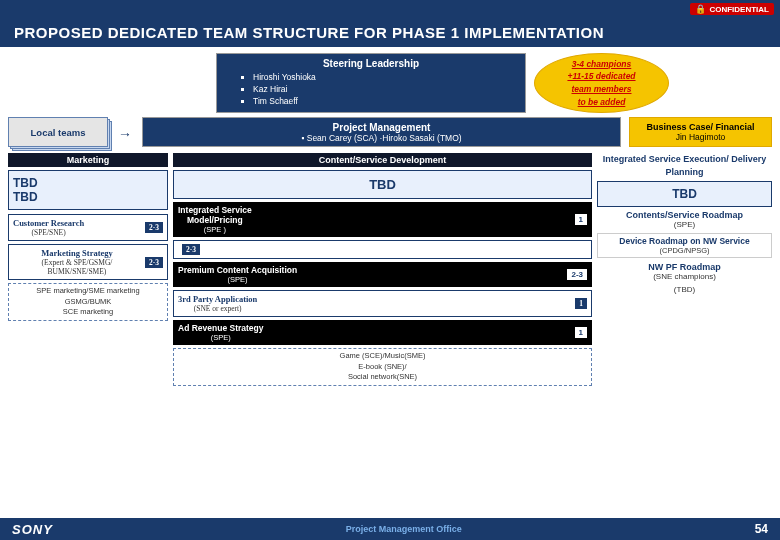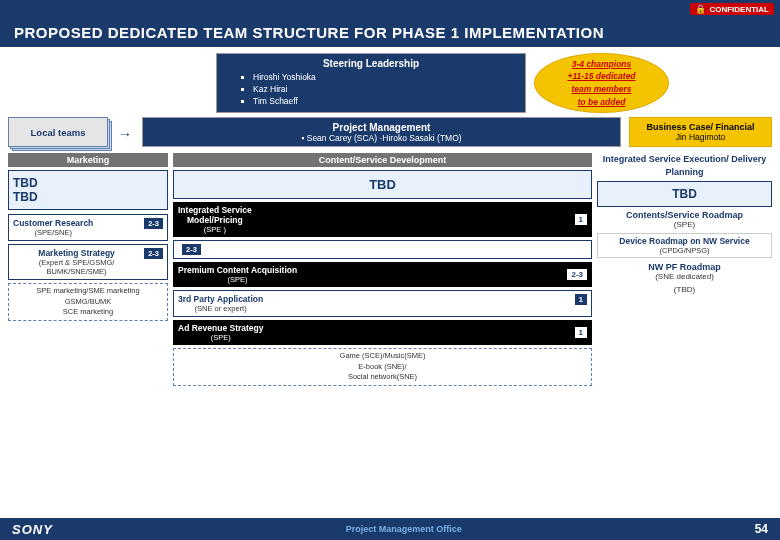--- a/index.html
+++ b/index.html
@@ -152,21 +152,21 @@
     .three-cols {
       display: flex;
       gap: 5px;
       margin-top: 6px;
     }
     .col-left { width: 160px; flex-shrink: 0; }
     .col-mid { flex: 1; }
     .col-right { width: 175px; flex-shrink: 0; }
     
     .col-header {
-      background: #737373;
+      background: #0f172a;
       color: #fff;
       font-size: 9px;
       font-weight: bold;
       padding: 2px 5px;
       text-align: center;
       margin-bottom: 3px;
     }
     .marketing-tbd {
       border: 1.5px solid #1a3a6b;
       font-size: 12px;
@@ -201,21 +201,22 @@
       font-size: 7.5px;
       font-weight: bold;
       padding: 1px 4px;
       display: inline-block;
       margin-left: 4px;
       vertical-align: middle;
     }
     .service-box-row {
       display: flex;
       justify-content: space-between;
-      align-items: flex-start;
+      align-items: center;
+      font-family: Liberation Serif, serif;
     }
     
     .blue-box {
       background: #000000;
       color: #fff;
       padding: 3px 5px;
       margin-bottom: 3px;
       font-size: 8.5px;
       font-weight: bold;
       text-align: center;
@@ -448,21 +449,21 @@
           <div style="font-size:8px; color:#333; text-align:center;">(SPE)</div>
         </div>
 
         <div style="margin-bottom:4px; border: 1px solid #ccc; padding:2px 3px;">
           <div style="font-size:8.5px; font-weight:bold; color:#1a3a6b; text-align:center;">Device Roadmap on NW Service</div>
           <div style="font-size:7.5px; color:#333; text-align:center;">(CPDG/NPSG)</div>
         </div>
 
         <div style="margin-bottom:4px;">
           <div style="font-size:9px; font-weight:bold; color:#1a3a6b; text-align:center;">NW PF Roadmap</div>
-          <div style="font-size:8px; color:#333; text-align:center;">(SNE dedicated)</div>
+          <div style="font-size:8px; color:#333; text-align:center;">(SNE champions)</div>
         </div>
 
         <div style="margin-bottom:4px;">
           <div style="font-size:8px; color:#333; text-align:center;">(TBD)</div>
         </div>
       </div>
 
     </div>
   </div>
 

